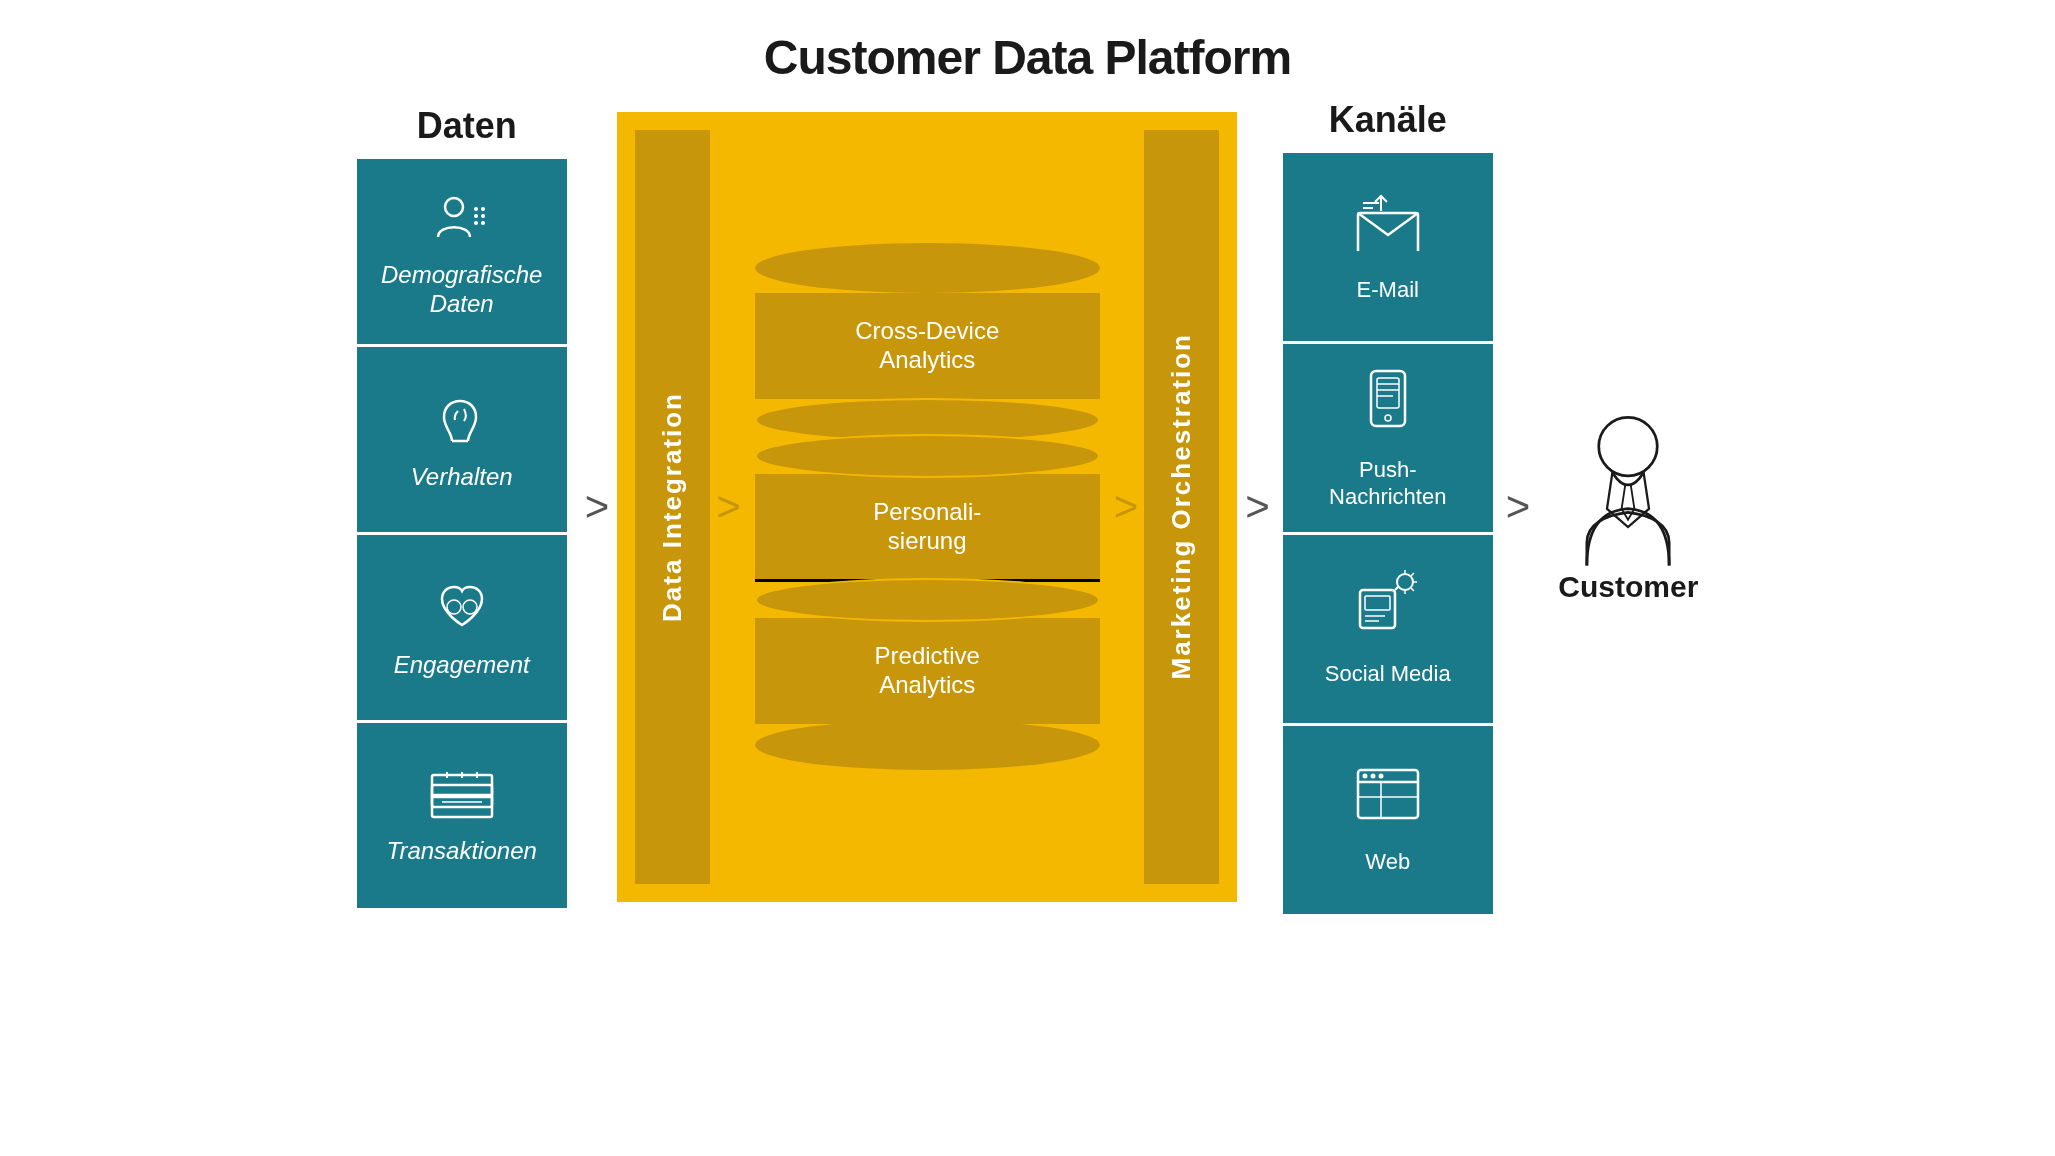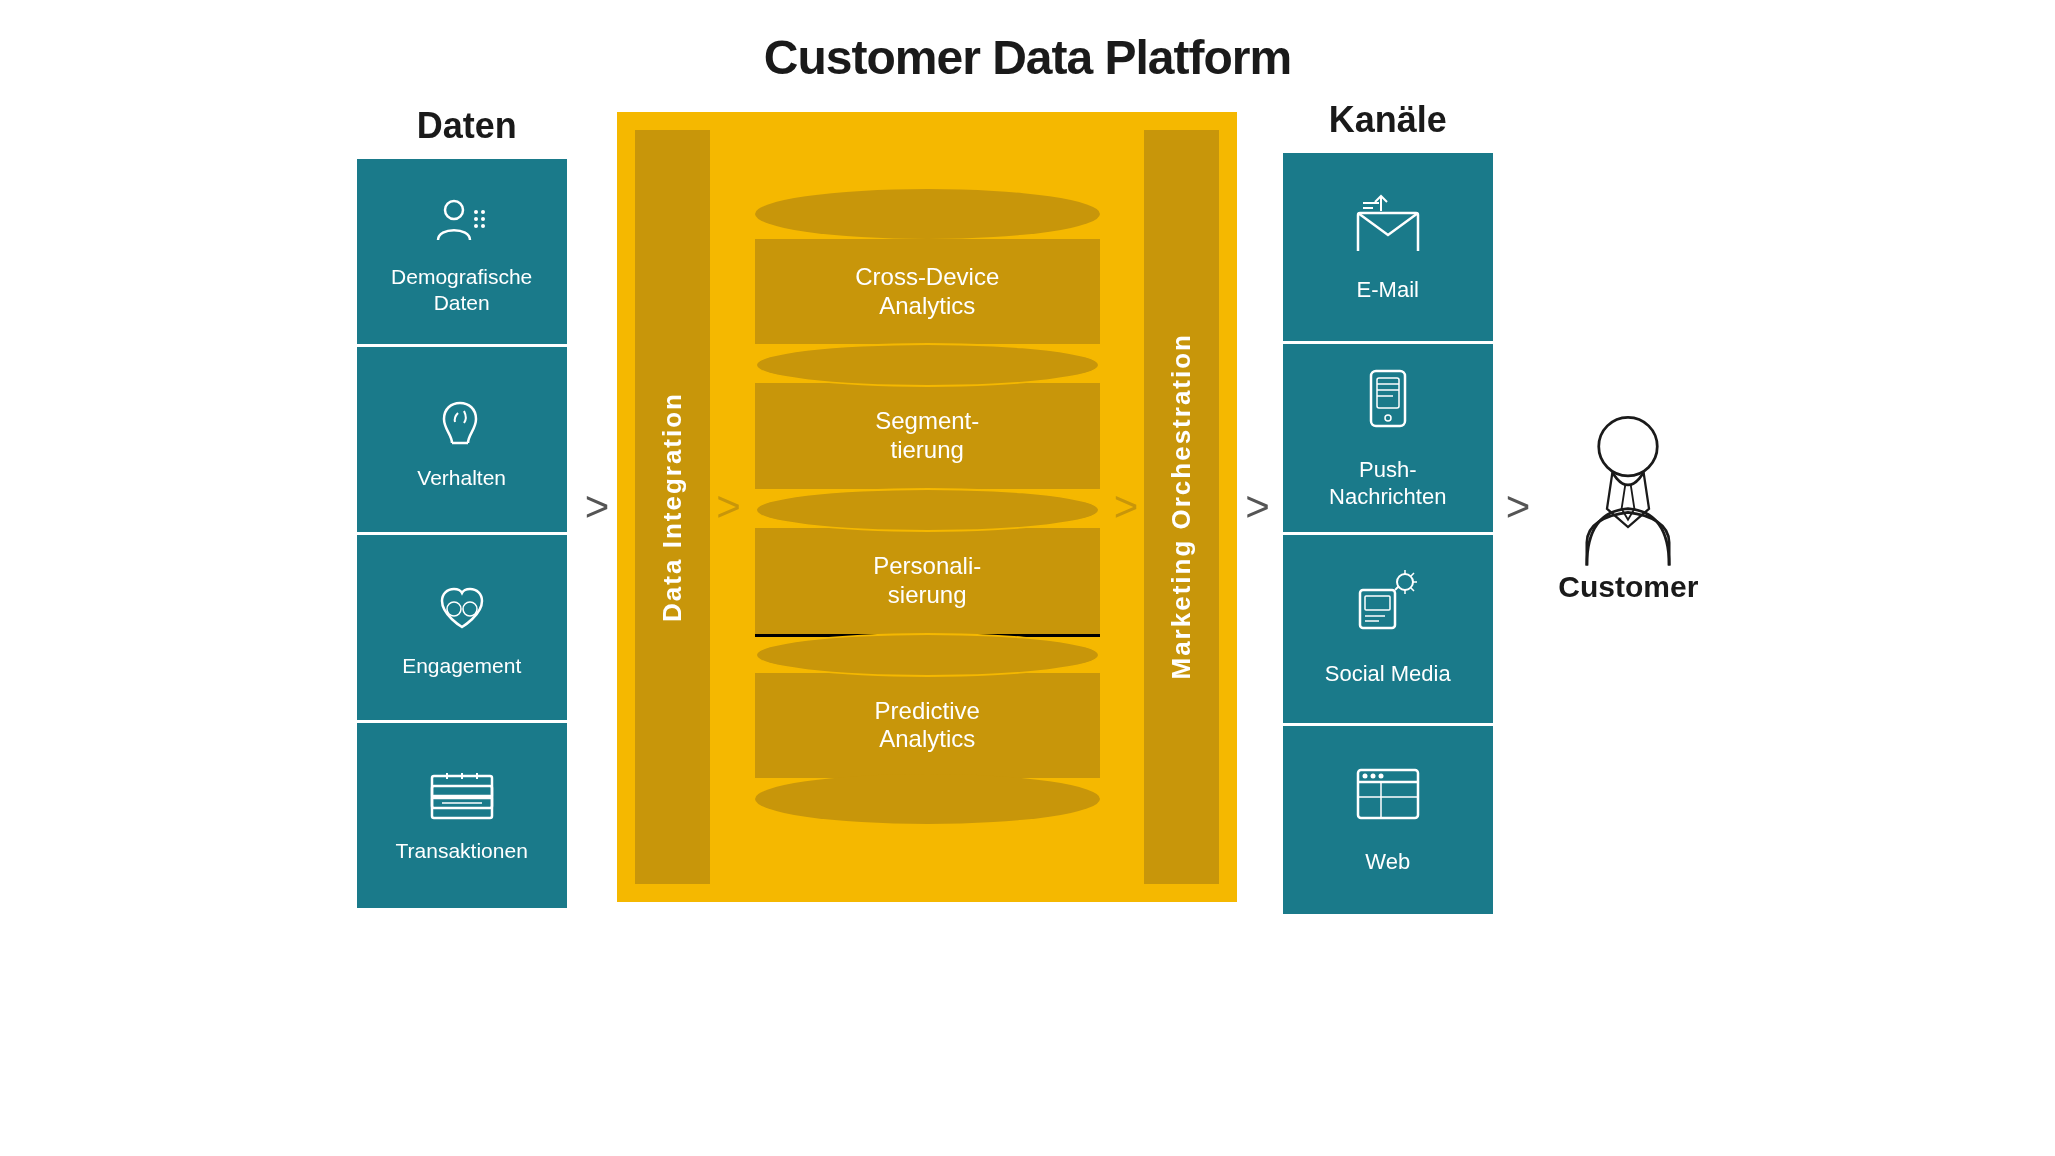--- a/index.html
+++ b/index.html
@@ -62,24 +62,25 @@
       display: flex;
       flex-direction: column;
       align-items: center;
       justify-content: center;
       padding: 18px 10px 14px;
       min-height: 185px;
       gap: 8px;
     }
 
     .data-item .item-label {
-      font-size: 21px;
+      font-size: 24px;
       font-weight: 500;
       text-align: center;
       line-height: 1.2;
+      font-style: italic;
     }
 
     
     .arrow-connector {
       font-size: 42px;
       color: #555;
       margin: 0 8px;
       font-weight: 300;
       flex-shrink: 0;
     }
@@ -281,23 +282,20 @@
     <div class="cylinder-container">
 
       <div style="width:100%; height:50px; background:#c8960a; border-radius:50%; position:relative; z-index:2;"></div>
 
       <div style="background:#c8960a; width:100%; display:flex; align-items:center; justify-content:center; padding:24px 10px; border-bottom:3px solid #f5b800;">
         <span class="segment-text">Cross-Device<br>Analytics</span>
       </div>
 
       <div style="width:100%; height:44px; background:#c8960a; border-radius:50%; margin:-4px 0; position:relative; z-index:1; border:2px solid #f5b800;"></div>
 
-      <div style="background:#c8960a; width:100%; display:flex; align-items:center; justify-content:center; padding:24px 10px; border-bottom:3px solid #f5b800;">
-        <span class="segment-text">Segment-<br>tierung</span>
-      </div>
 
       <div style="width:100%; height:44px; background:#c8960a; border-radius:50%; margin:-4px 0; position:relative; z-index:1; border:2px solid #f5b800;"></div>
 
       <div style="background:#c8960a; width:100%; display:flex; align-items:center; justify-content:center; padding:24px 10px; border-bottom:3px solid #000000;">
         <span class="segment-text">Personali-<br>sierung</span>
       </div>
 
       <div style="width:100%; height:44px; background:#c8960a; border-radius:50%; margin:-4px 0; position:relative; z-index:1; border:2px solid #f5b800;"></div>
 
       <div style="background:#c8960a; width:100%; display:flex; align-items:center; justify-content:center; padding:24px 10px;">

